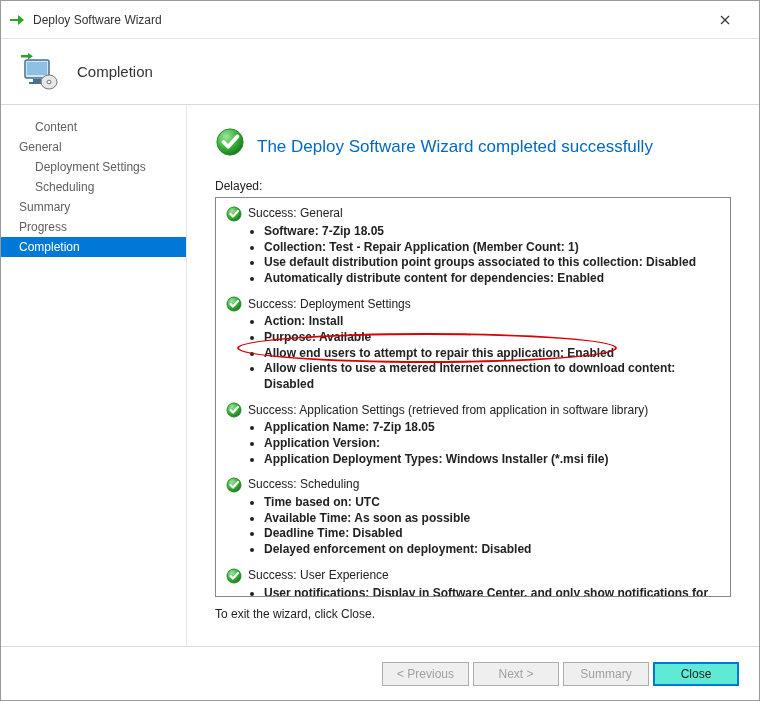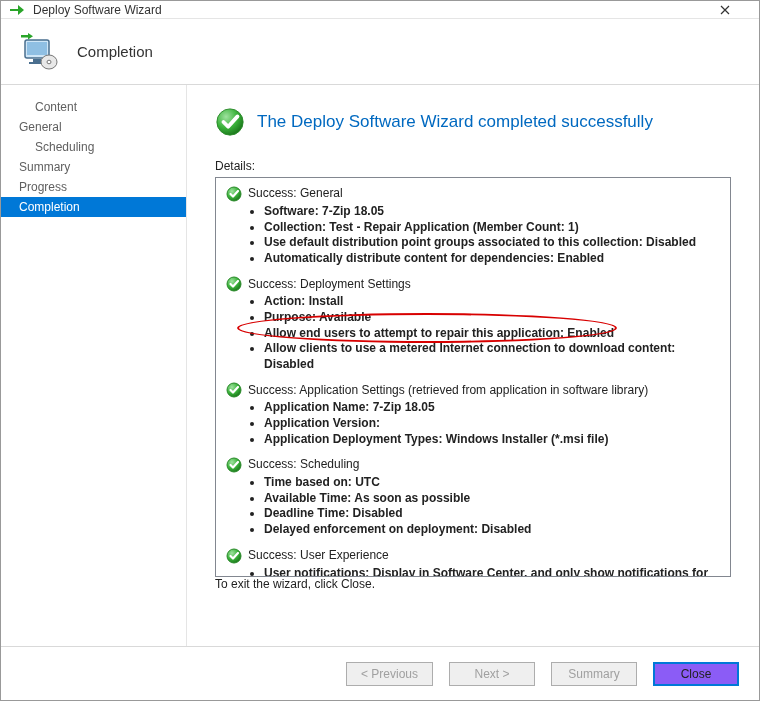--- a/index.html
+++ b/index.html
@@ -13,21 +13,21 @@
   .window {
     width: 760px;
     height: 701px;
     border: 1px solid #999;
     display: flex;
     flex-direction: column;
     position: relative;
   }
   
   .titlebar {
-    height: 18px;
+    height: 38px;
     display: flex;
     align-items: center;
     background: #fff;
     border-bottom: 1px solid #e5e5e5;
     padding: 0 12px 0 8px;
   }
   .titlebar .app-icon {
     width: 16px; height: 16px; margin-right: 8px;
     position: relative;
   }
@@ -93,21 +93,21 @@
   
   .main {
     flex: 1;
     padding: 22px 28px 14px 28px;
     display: flex;
     flex-direction: column;
     min-width: 0;
   }
   .success-line {
     display: flex;
-    align-items: center;
+    align-items: flex-end;
     margin-bottom: 22px;
   }
   .big-check {
     width: 30px; height: 30px; margin-right: 12px;
   }
   .success-text {
     font-size: 17px;
     color: #0069c0;
   }
   .details-label {
@@ -151,54 +151,54 @@
     position: absolute;
     border: 2px solid #d80000;
     border-radius: 50% / 50%;
     left: 21px;
     width: 380px;
     height: 30px;
     top: 135px;
     pointer-events: none;
   }
   .hint-line {
-    margin-top: 0;
+    margin-top: 10px;
     font-size: 12px;
     color: #222;
   }
 
   
   .footer {
     height: 54px;
     border-top: 1px solid #d9d9d9;
     display: flex;
     align-items: center;
     justify-content: flex-end;
     padding-right: 20px;
-    gap: 16px;
+    gap: 4px;
     background: #fff;
   }
   .btn {
     min-width: 86px;
     height: 24px;
     padding: 0 14px;
     font-size: 12px;
     font-family: inherit;
     border: 1px solid #adadad;
     background: #e1e1e1;
     color: #333;
     cursor: pointer;
   }
   .btn:disabled {
     color: #a0a0a0;
     background: #efefef;
     cursor: default;
   }
   .btn.primary {
-    background: #8b5cf6;
+    background: #5eead4;
     border: 2px solid #0078d7;
     color: #222;
   }
 
   
   .chk-outer { fill: url(#g-green); stroke: #2a8a2a; stroke-width: 1; }
 </style>
 </head>
 <body>
 
@@ -246,39 +246,40 @@
       </svg>
     </span>
     <span class="step-title">Completion</span>
   </div>
 
   <div class="body">
 
     <div class="sidebar" id="sidebar">
         <div class="sb-item child">Content</div>
         <div class="sb-item">General</div>
+        <div class="sb-item child">Deployment Settings</div>
         <div class="sb-item child">Scheduling</div>
         <div class="sb-item">Summary</div>
         <div class="sb-item">Progress</div>
         <div class="sb-item selected">Completion</div>
       </div>
 
     <div class="main">
 
       <div class="success-line">
         <span class="big-check">
           <svg viewBox="0 0 32 32">
             <circle cx="16" cy="16" r="14" class="chk-outer"></circle>
             <path d="M9 16 L14 21 L24 10" stroke="#fff" stroke-width="4" fill="none" stroke-linecap="round" stroke-linejoin="round"></path>
           </svg>
         </span>
         <span class="success-text">The Deploy Software Wizard completed successfully</span>
       </div>
 
-      <div class="details-label">Details:</div>
+      <div class="details-label">Delayed:</div>
 
       <div class="details-box" id="details-box">
 
       <div class="group-title">
             <span class="small-check">
   <svg viewBox="0 0 16 16">
     <circle cx="8" cy="8" r="7" class="chk-outer"></circle>
     <path d="M4.5 8 L7 10.5 L12 5" stroke="#fff" stroke-width="2.2" fill="none" stroke-linecap="round" stroke-linejoin="round"></path>
   </svg></span>
             <span class="group-label">Success: General</span>

